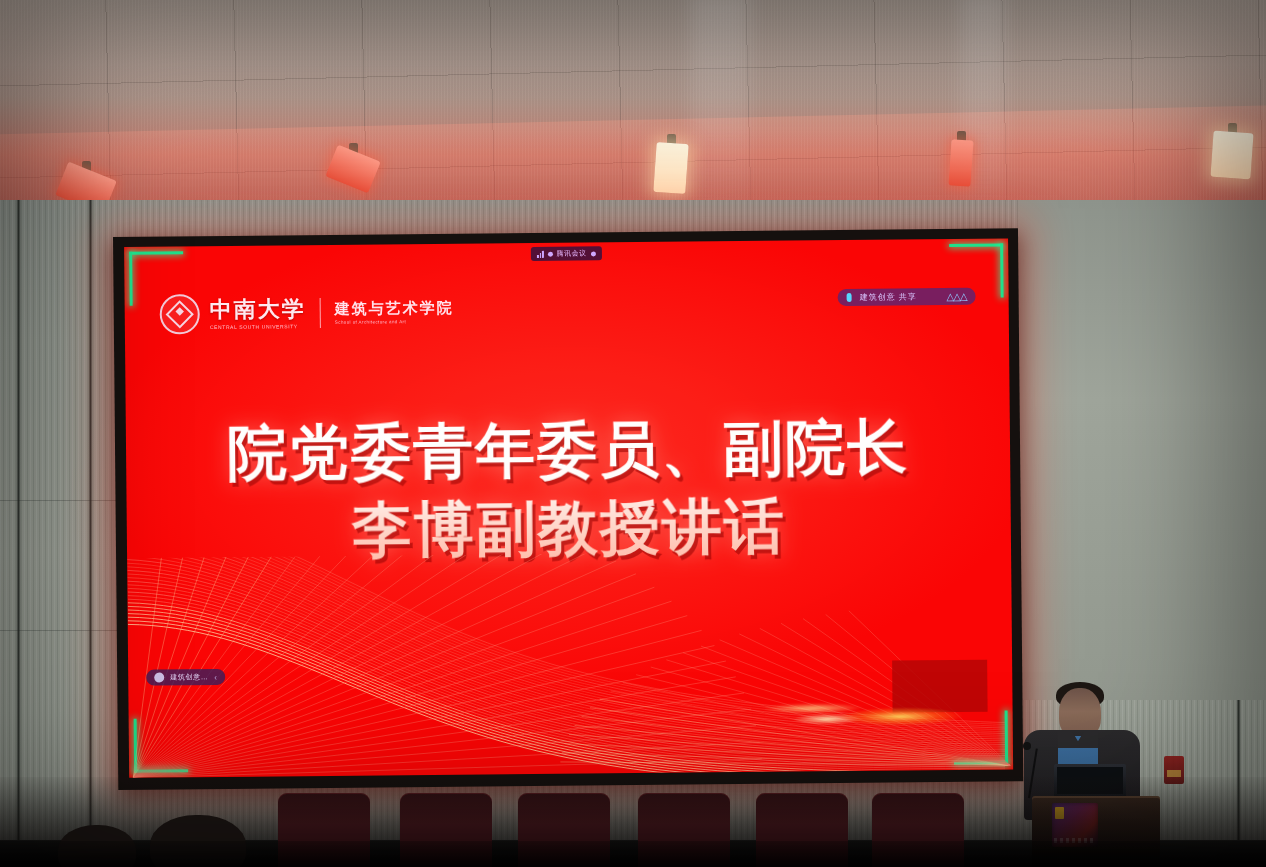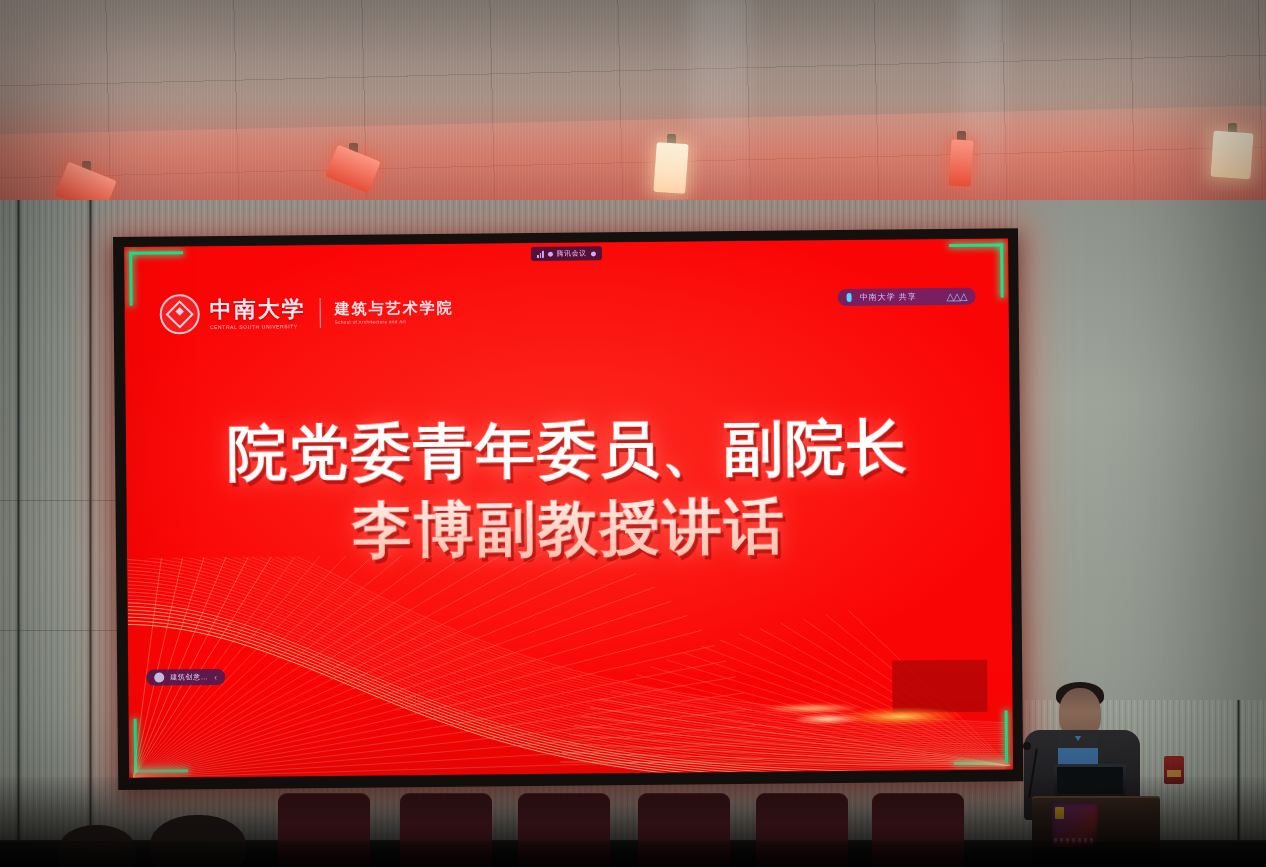--- a/index.html
+++ b/index.html
@@ -504,21 +504,21 @@
             <span style="height:5px"></span>
             <span style="height:7px"></span>
         </span>
         <span class="tm-dot"></span>
         <span class="tmtxt">腾讯会议</span>
         <span class="tm-dot"></span>
       </div>
 
       <div class="tm-rec">
         <span class="mic"></span>
-        <span class="lbl">中南大学 共享</span>
+        <span class="lbl">建筑创意 共享</span>
         <span class="wave">△△△</span>
       </div>
 
       <div class="tm-part">
         <span class="av"></span>
         <span class="nm">建筑创意…</span>
         <span class="cv">‹</span>
       </div>
 
     </div>

